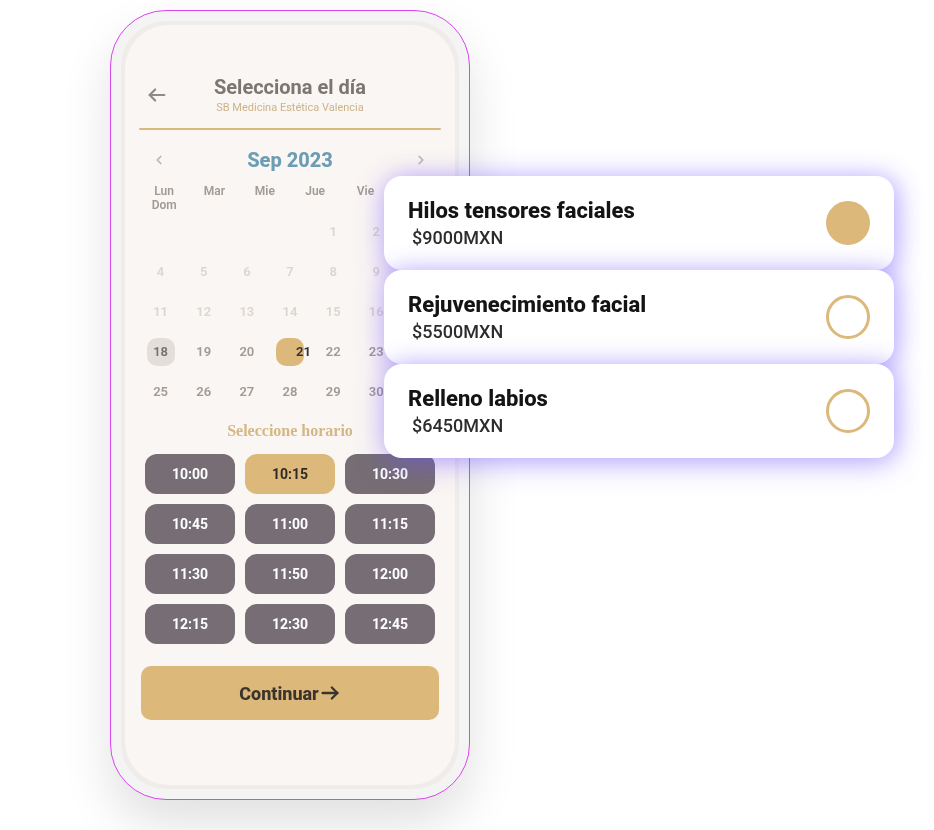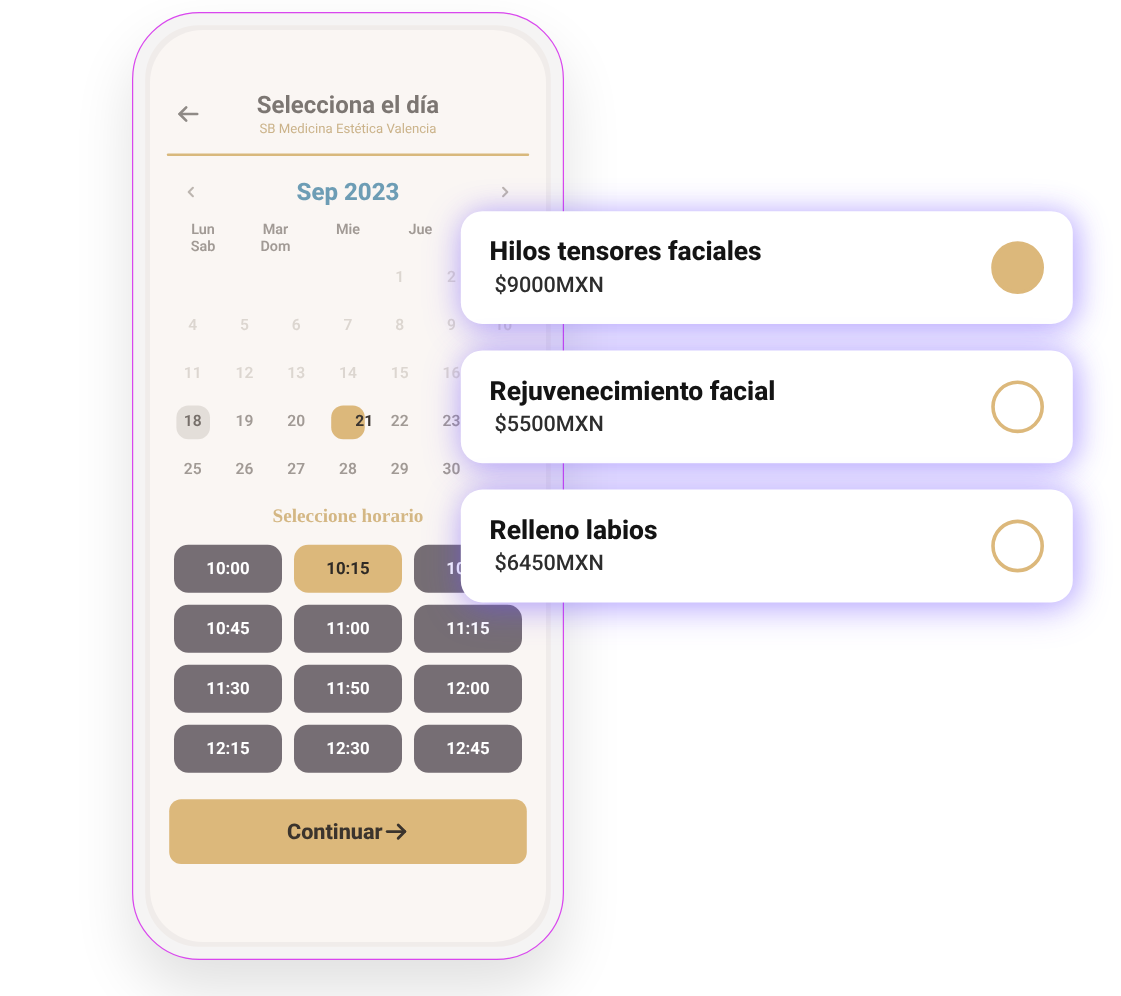--- a/index.html
+++ b/index.html
@@ -53,21 +53,21 @@
   .header-title { font-size: 20px; font-weight: 700; color: #7c7672; }
   .header-sub { font-size: 11px; color: #cbb38a; margin-top:2px; }
   .header-rule { height:2px; background:#d8b87c; margin: 8px 14px 0; border-radius:2px; }
 
   
   .month-row { display:flex; align-items:center; justify-content:space-between; padding: 16px 20px 10px; }
   .month-chevron { width:28px; height:28px; display:flex; align-items:center; justify-content:center; color:#bdb6b0; cursor:pointer; }
   .month-label { font-size: 20px; font-weight: 800; color:#6d9db5; }
 
   
-  .weekdays { display:grid; grid-template-columns: repeat(5,1fr); padding: 0 14px; column-gap:0; }
+  .weekdays { display:grid; grid-template-columns: repeat(6,1fr); padding: 0 14px; column-gap:0; }
   .weekdays span { text-align:center; font-size:12px; font-weight:600; color:#a19a95; }
 
   
   .cal { display:grid; grid-template-columns: repeat(7,1fr); padding: 6px 14px; row-gap: 12px; }
   .day { text-align:center; font-size:13px; font-weight:600; color:#a19a95; line-height:28px; height:28px; cursor:pointer; }
   .day.faded { color:#dcd6d0; }
   .day.today { background:#e3ded9; border-radius:10px; color:#766f6a; width:28px; margin:0 auto; }
   .day.selected { background:#dcb87b; color:#3a3430; border-radius:10px; width:28px; margin:0 auto; font-weight:700;padding-left:20px; }
 
   
@@ -101,21 +101,20 @@
   }
 
   
   .options {
     position:absolute;
     top: 176px;
     left: 384px;
     width: 510px;
     display:flex;
     flex-direction:column;
-    gap:22px;
   }
   .option-card {
     background:#fff;
     border-radius:18px;
     box-shadow: 0 6px 30px rgba(110,78,255,0.35), 4px 0 22px rgba(110,78,255,0.28);
     padding:22px 24px;
     display:flex;
     align-items:center;
     justify-content:space-between;
     cursor:pointer;

